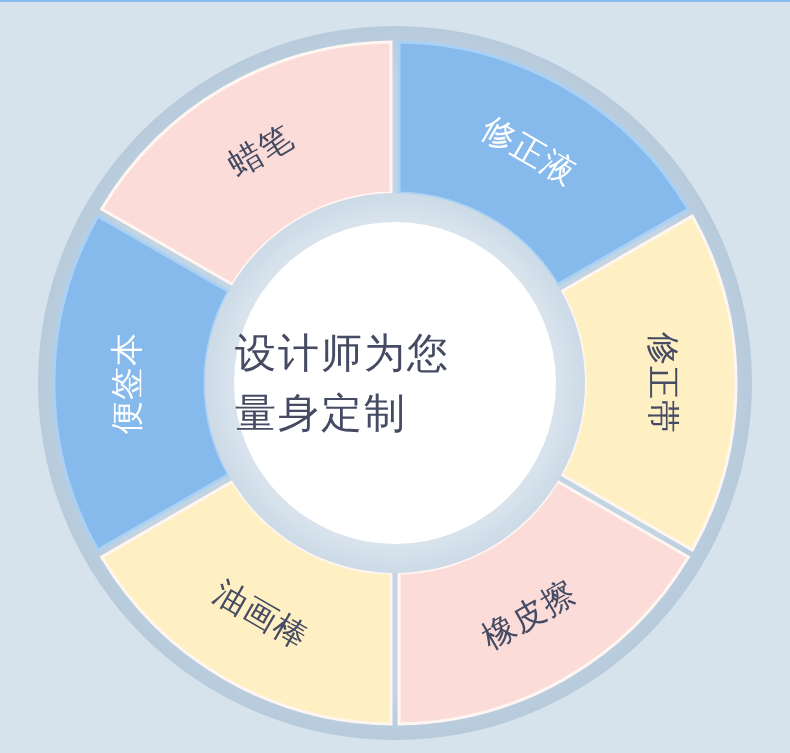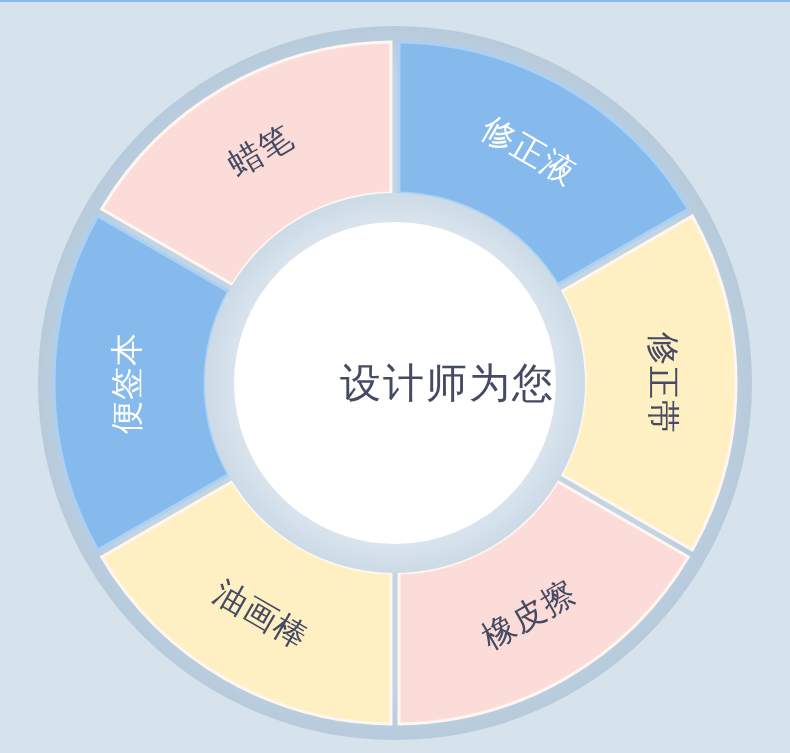--- a/index.html
+++ b/index.html
@@ -6,21 +6,21 @@
   body {
     width:790px; height:753px; overflow:hidden;
     background:#d6e2ec;
     font-family:"DejaVu Sans", "Liberation Sans", sans-serif;
     position:relative;
   }
   .topline { position:absolute; left:0; top:0; width:790px; height:2px; background:#86b9ec; }
   svg.wheel { position:absolute; left:0; top:0; }
   .center-text {
     position:absolute; left:235px; top:223px; width:320px; height:320px;
-    display:flex; flex-direction:column; align-items:flex-end; justify-content:center;
+    display:flex; flex-direction:column; align-items:flex-start; justify-content:center;
     color:#454b63; font-size:41px; line-height:60px; letter-spacing:2px;
   }
   .label {
     position:absolute; font-size:33px; white-space:nowrap;
     transform-origin:center center;
     display:flex; align-items:center; justify-content:center;
     width:160px; height:44px; letter-spacing:1px;
   }
 </style>
 </head>
@@ -49,20 +49,21 @@
       <path d="M97.6853373095064,550.0358983848622 A341,341 0 0 1 97.68533730950645,215.96410161513774 L228.45517328095667,291.46410161513774 A190,190 0 0 0 228.45517328095664,474.53589838486226 Z" fill="#86b9ec" stroke="#a9d0f5" stroke-width="3"></path>
       <path d="M101.68533730950645,209.0358983848622 A341,341 0 0 1 390.99999999999994,42 L390.99999999999994,193 A190,190 0 0 0 232.45517328095667,284.53589838486226 Z" fill="#fbdcd8" stroke="#fff6f2" stroke-width="3"></path>
     </g>
 
   <circle cx="395" cy="383" r="190" fill="url(#innerShade)"></circle>
   <circle cx="395" cy="383" r="161" fill="#ffffff"></circle>
 </svg>
 
 <div class="center-text">
   <div>设计师为您</div>
+  <div>量身定制</div>
 </div>
 
 <div class="label" id="lbl0" style="left: 449px; top: 128.905px; color: rgb(255, 255, 255); transform: rotate(30deg);">修正液</div>
 <div class="label" id="lbl1" style="left: 583px; top: 361px; color: rgb(69, 75, 99); transform: rotate(90deg);">修正带</div>
 <div class="label" id="lbl2" style="left: 449px; top: 593.095px; color: rgb(69, 75, 99); transform: rotate(-30deg);">橡皮擦</div>
 <div class="label" id="lbl3" style="left: 181px; top: 593.095px; color: rgb(69, 75, 99); transform: rotate(30deg);">油画棒</div>
 <div class="label" id="lbl4" style="left: 47px; top: 361px; color: rgb(255, 255, 255); transform: rotate(-90deg);">便签本</div>
 <div class="label" id="lbl5" style="left: 181px; top: 128.905px; color: rgb(69, 75, 99); transform: rotate(-30deg);">蜡笔</div>
 
 </body></html>

